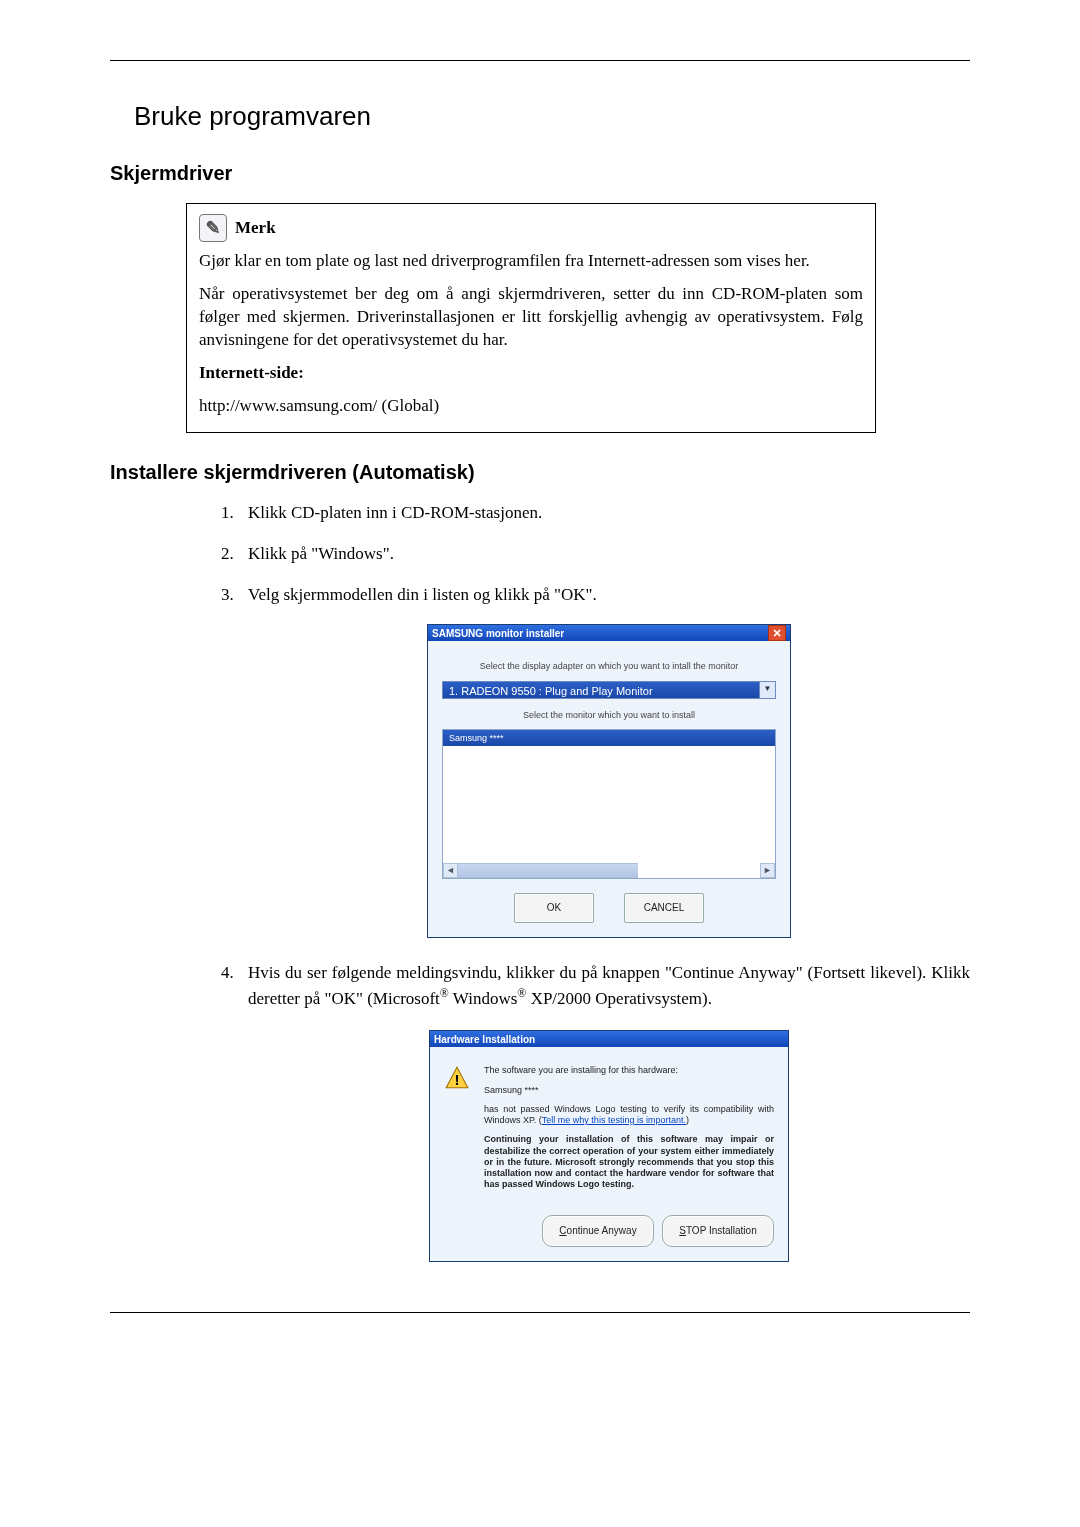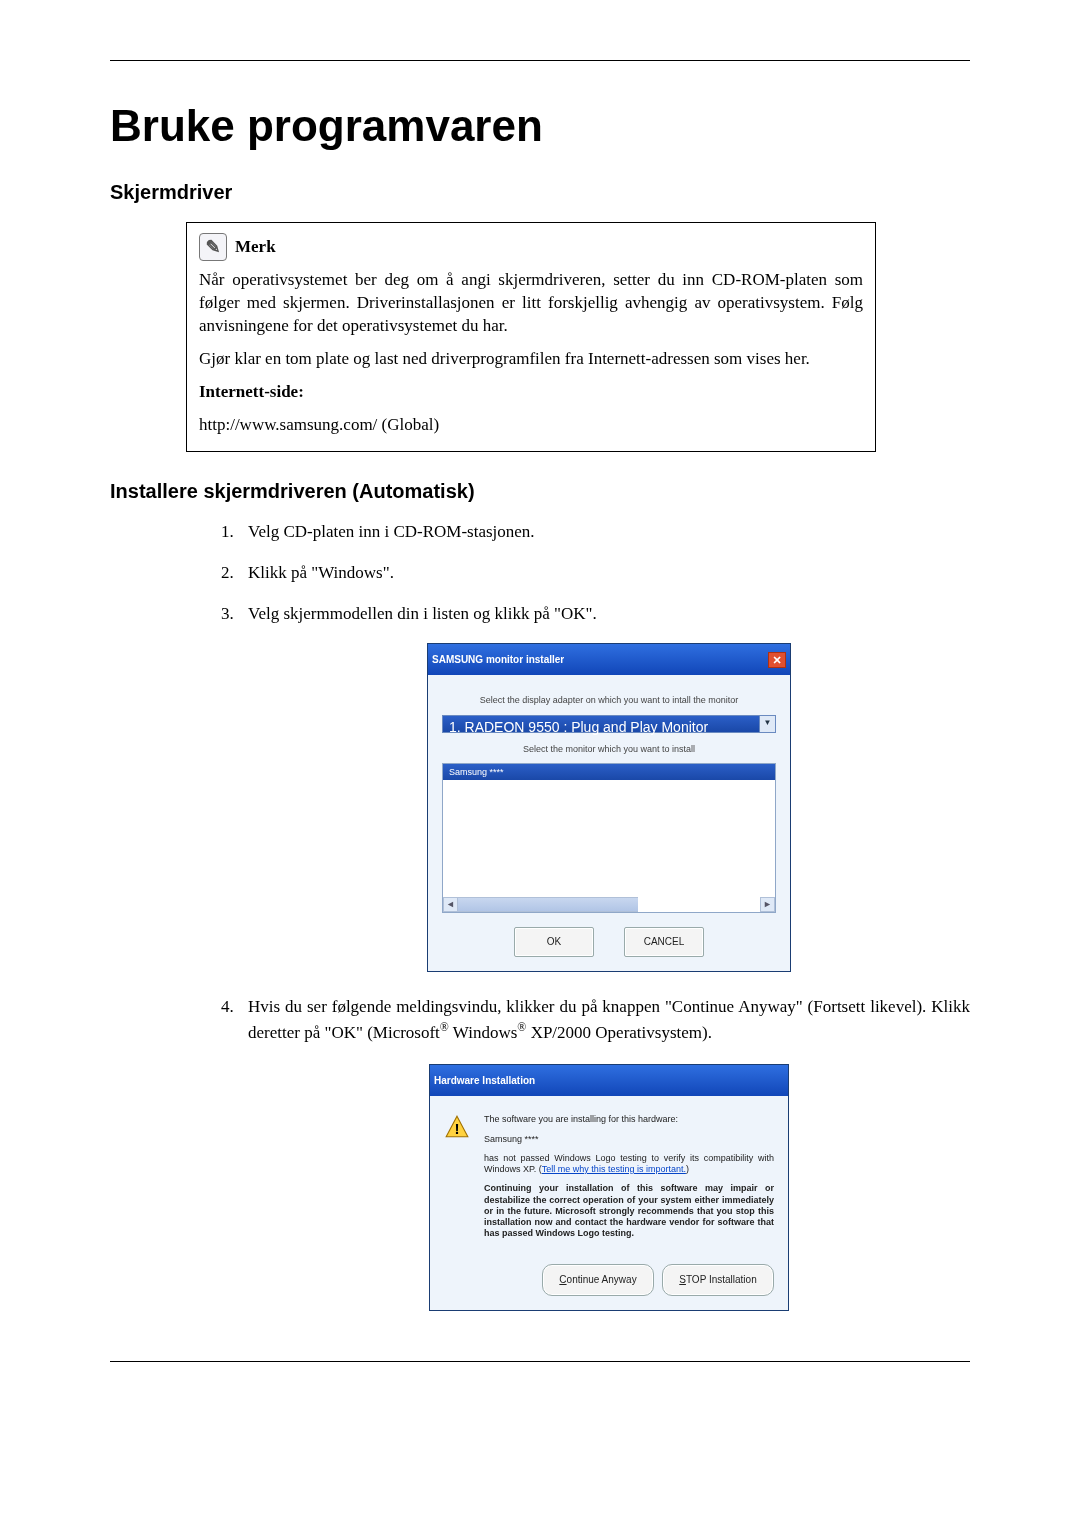--- a/index.html
+++ b/index.html
@@ -16,23 +16,24 @@
     border-top: 1px solid #000;
     margin-bottom: 40px;
   }
   hr.bottom-divider {
     border: none;
     border-top: 1px solid #000;
     margin-top: 50px;
   }
   h1.page-title {
     font-family: Arial, Helvetica, sans-serif;
-    font-size: 44px;
-    font-weight: bold;
+    font-size: 26px;
+    font-weight: normal;
     margin-bottom: 30px;
+    margin-left: 24px;
   }
   h2.section-heading {
     font-family: Liberation Sans, sans-serif;
     font-size: 20px;
     font-weight: bold;
     margin-bottom: 18px;
   }
   .merk-box {
     border: 1px solid #000;
     margin: 0 0 28px 76px;
@@ -91,21 +92,21 @@
     font-family: Tahoma, Arial, sans-serif;
     font-size: 10px;
     color: #222;
   }
   .titlebar {
     background: linear-gradient(#2f6fe0, #1146b8);
     color: #fff;
     display: flex;
     align-items: center;
     padding: 2px 4px;
-    height: 31px;
+    height: 16px;
     font-size: 10px;
     font-weight: bold;
   }
   .titlebar .title-text { flex: 1; }
   .close-btn {
     width: 18px; height: 16px;
     background: #e05030;
     color: #fff;
     display: flex; align-items: center; justify-content: center;
     font-weight: bold;
@@ -122,21 +123,21 @@
   .dropdown {
     display: flex;
     border: 1px solid #6a8ac0;
     height: 18px;
     background: linear-gradient(#2b5fc7, #1a48a8);
     margin-bottom: 10px;
   }
   .dropdown-text {
     flex: 1;
     color: #fff;
-    font-size: 14px;
+    font-size: 11px;
     padding: 2px 6px;
   }
   .dropdown-arrow {
     width: 16px;
     background: #dfe9f7;
     display: flex; align-items:center; justify-content:center;
     color:#234;
     font-size: 8px;
     border-left:1px solid #6a8ac0;
   }
@@ -239,30 +240,30 @@
 
 <h1 class="page-title">Bruke programvaren</h1>
 
 <h2 class="section-heading">Skjermdriver</h2>
 
 <div class="merk-box">
   <div class="merk-header">
     <span class="merk-icon">✎</span>
     <span>Merk</span>
   </div>
+  <p>Gjør klar en tom plate og last ned driverprogramfilen fra Internett-adressen som vises her.</p>
   <p>Når operativsystemet ber deg om å angi skjermdriveren, setter du inn CD-ROM-platen som følger med skjermen. Driverinstallasjonen er litt forskjellig avhengig av operativsystem. Følg anvisningene for det operativsystemet du har.</p>
-  <p>Gjør klar en tom plate og last ned driverprogramfilen fra Internett-adressen som vises her.</p>
   <p><span class="label-bold">Internett-side:</span></p>
   <p>http://www.samsung.com/ (Global)</p>
 </div>
 
 <h2 class="section-heading">Installere skjermdriveren (Automatisk)</h2>
 
 <ol class="steps">
-  <li>Velg CD-platen inn i CD-ROM-stasjonen.</li>
+  <li>Klikk CD-platen inn i CD-ROM-stasjonen.</li>
   <li>Klikk på "Windows".</li>
   <li>
     <span>Velg skjermmodellen din i listen og klikk på "OK".</span>
 
     <div class="installer-window">
       <div class="titlebar">
         <span class="title-text">SAMSUNG monitor installer</span>
         <span class="close-btn">✕</span>
       </div>
       <div class="installer-body">

